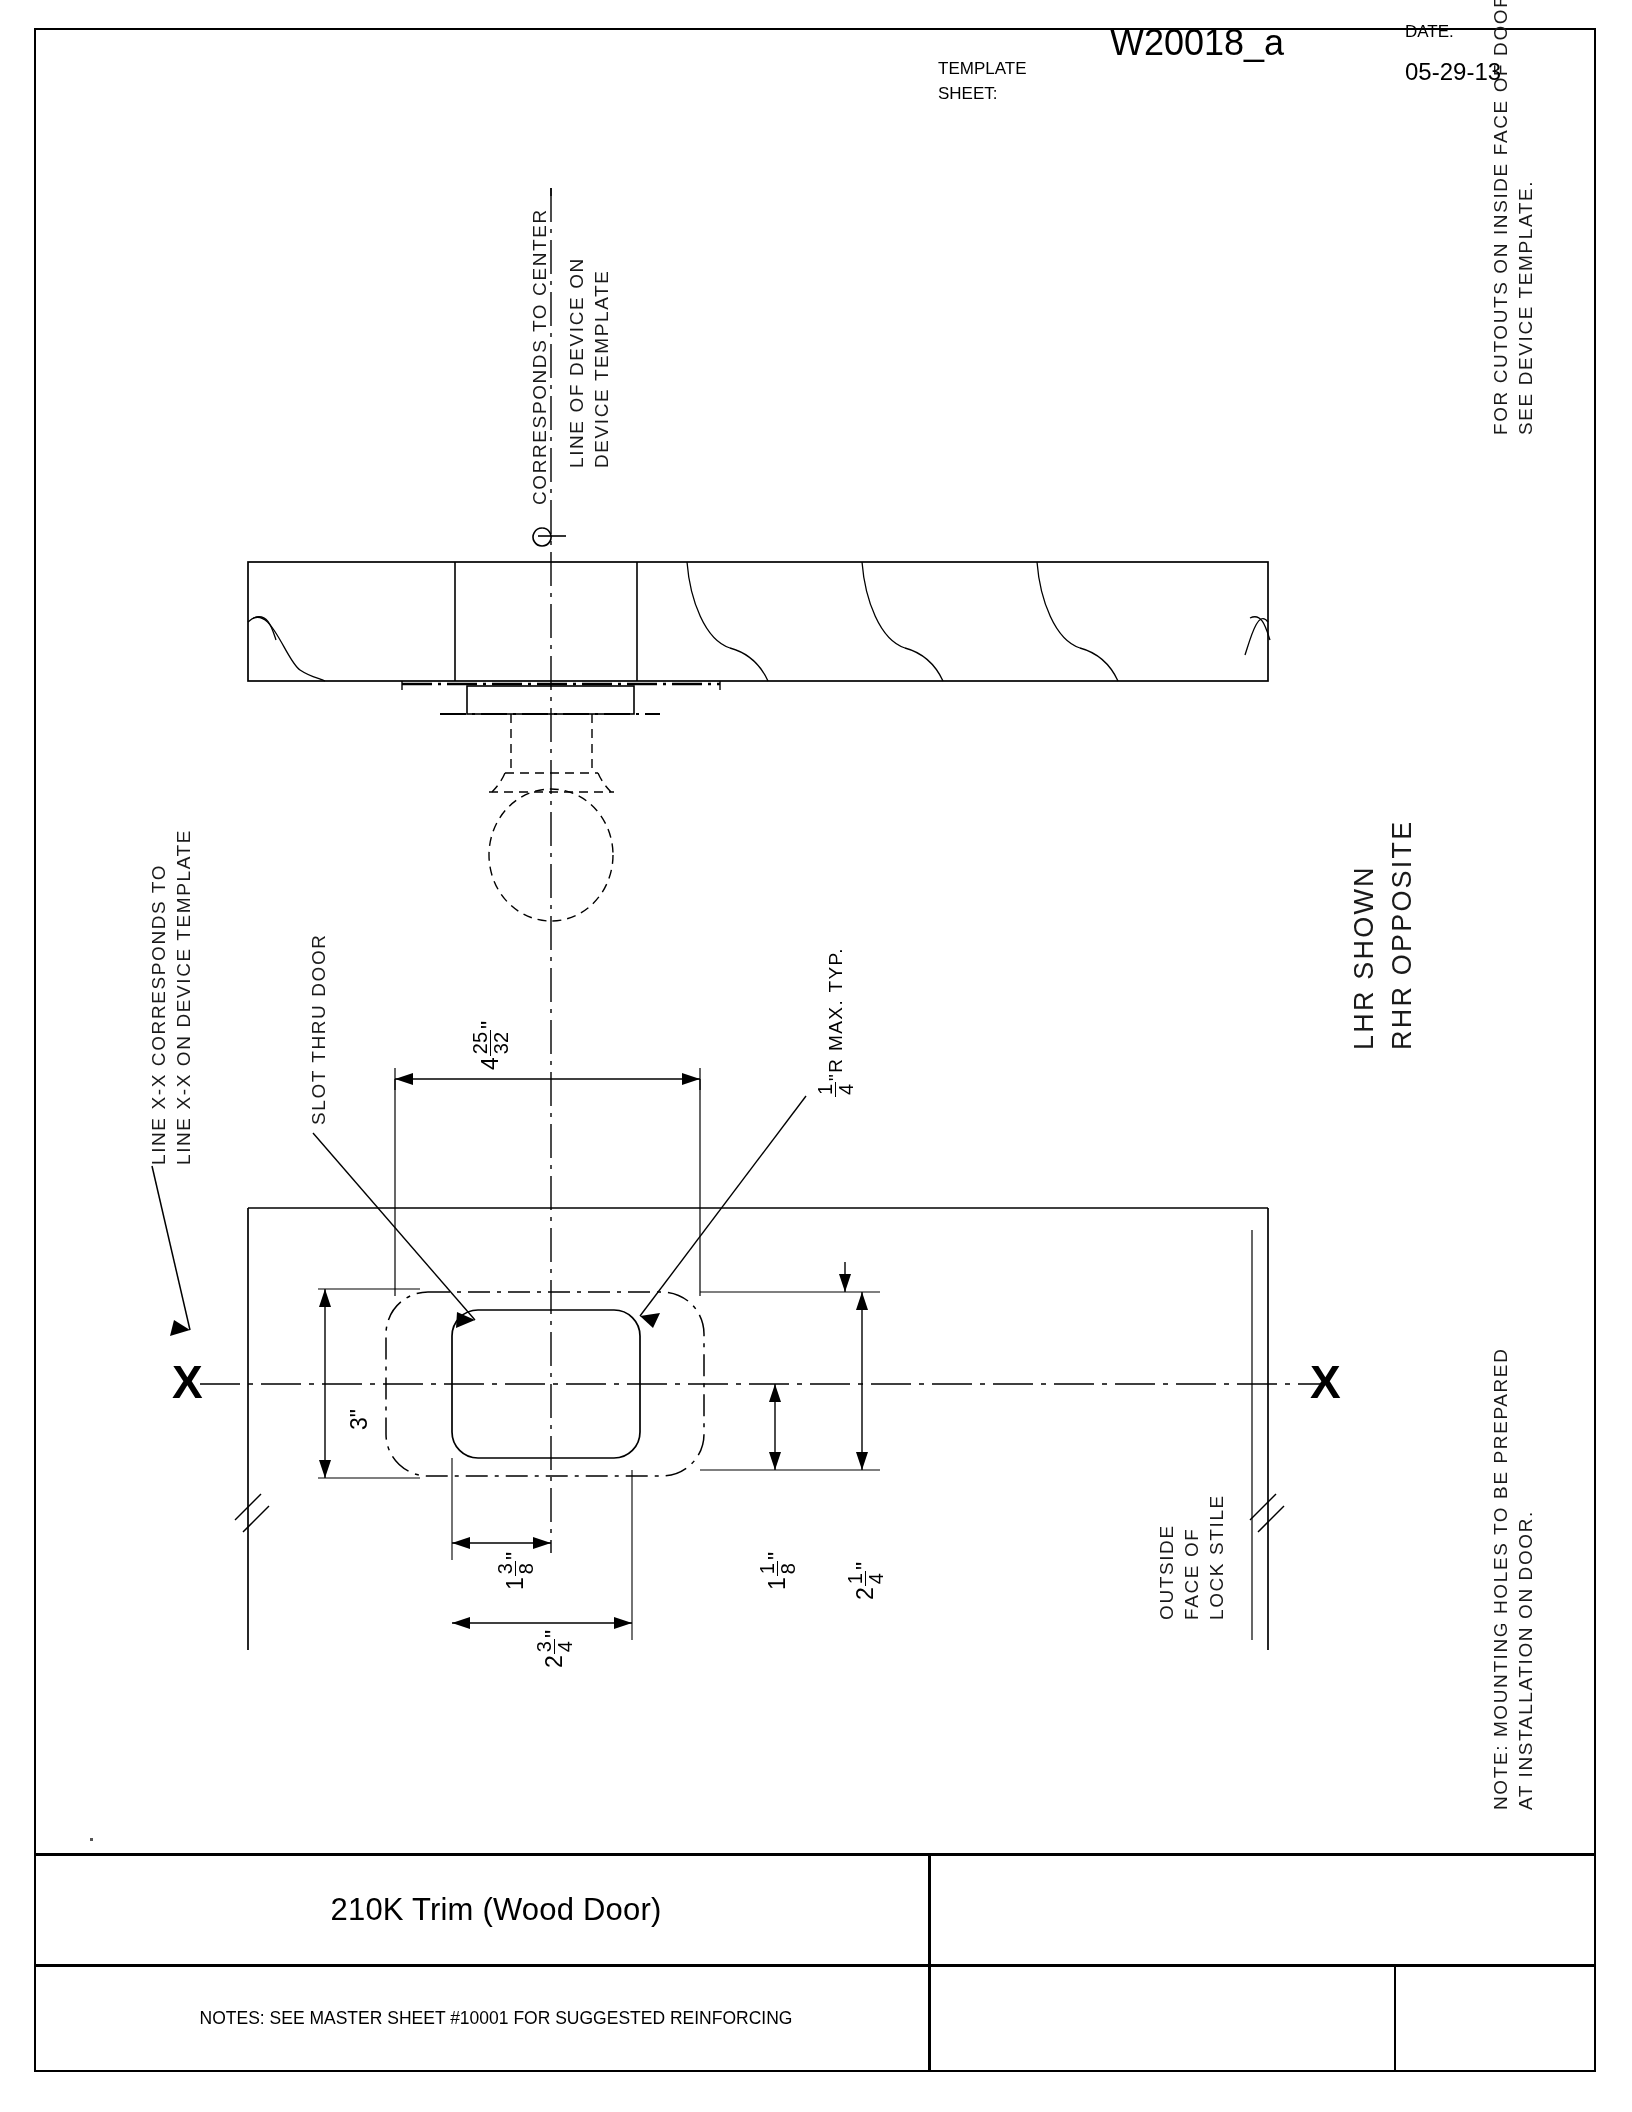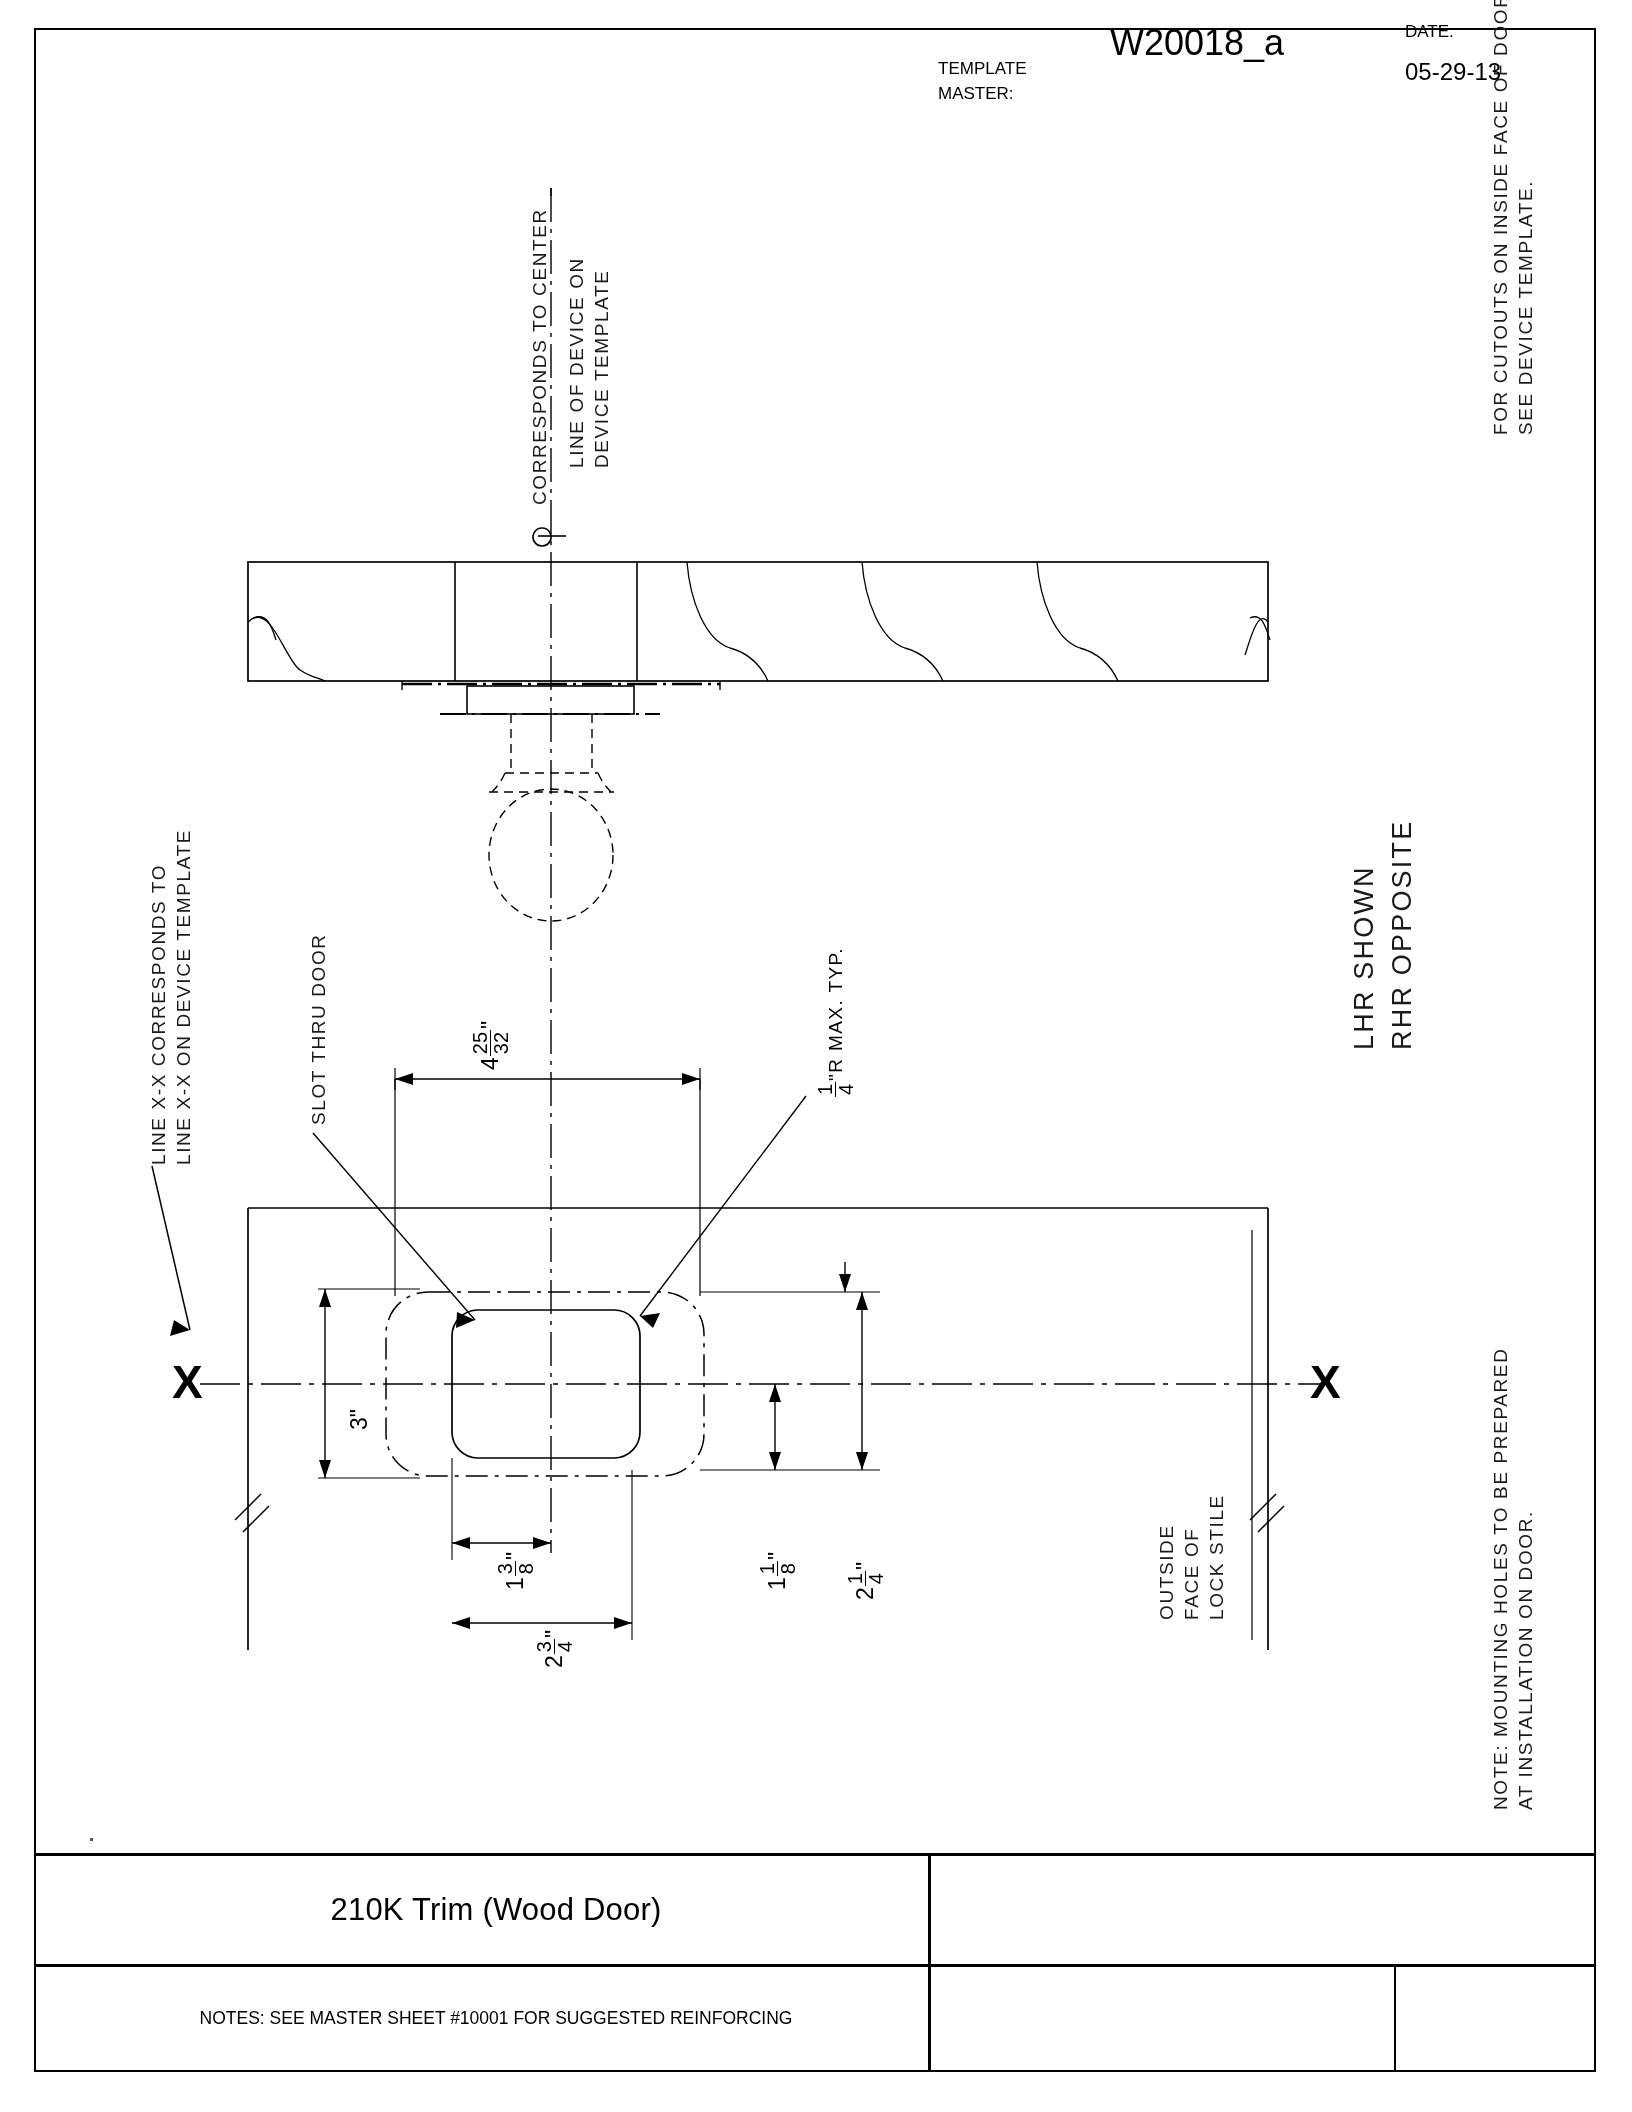--- a/index.html
+++ b/index.html
@@ -373,19 +373,19 @@
   <div class="tb-title-row">
     <div class="tb-title-text">210K Trim (Wood Door)</div>
   </div>
 
   <div class="tb-bottom-row">
     <div class="tb-notes">NOTES: SEE MASTER SHEET #10001 FOR SUGGESTED REINFORCING</div>
   </div>
 
   <div class="tb-tmplabel">
     <div>TEMPLATE</div>
-    <div>MASTER:</div>
+    <div>SHEET:</div>
   </div>
   <div class="tb-tmplnum">W20018_a</div>
   <div class="tb-datelabel">DATE:</div>
   <div class="tb-datevalue">05-29-13</div>
 
 </div>
 
 </body></html>

